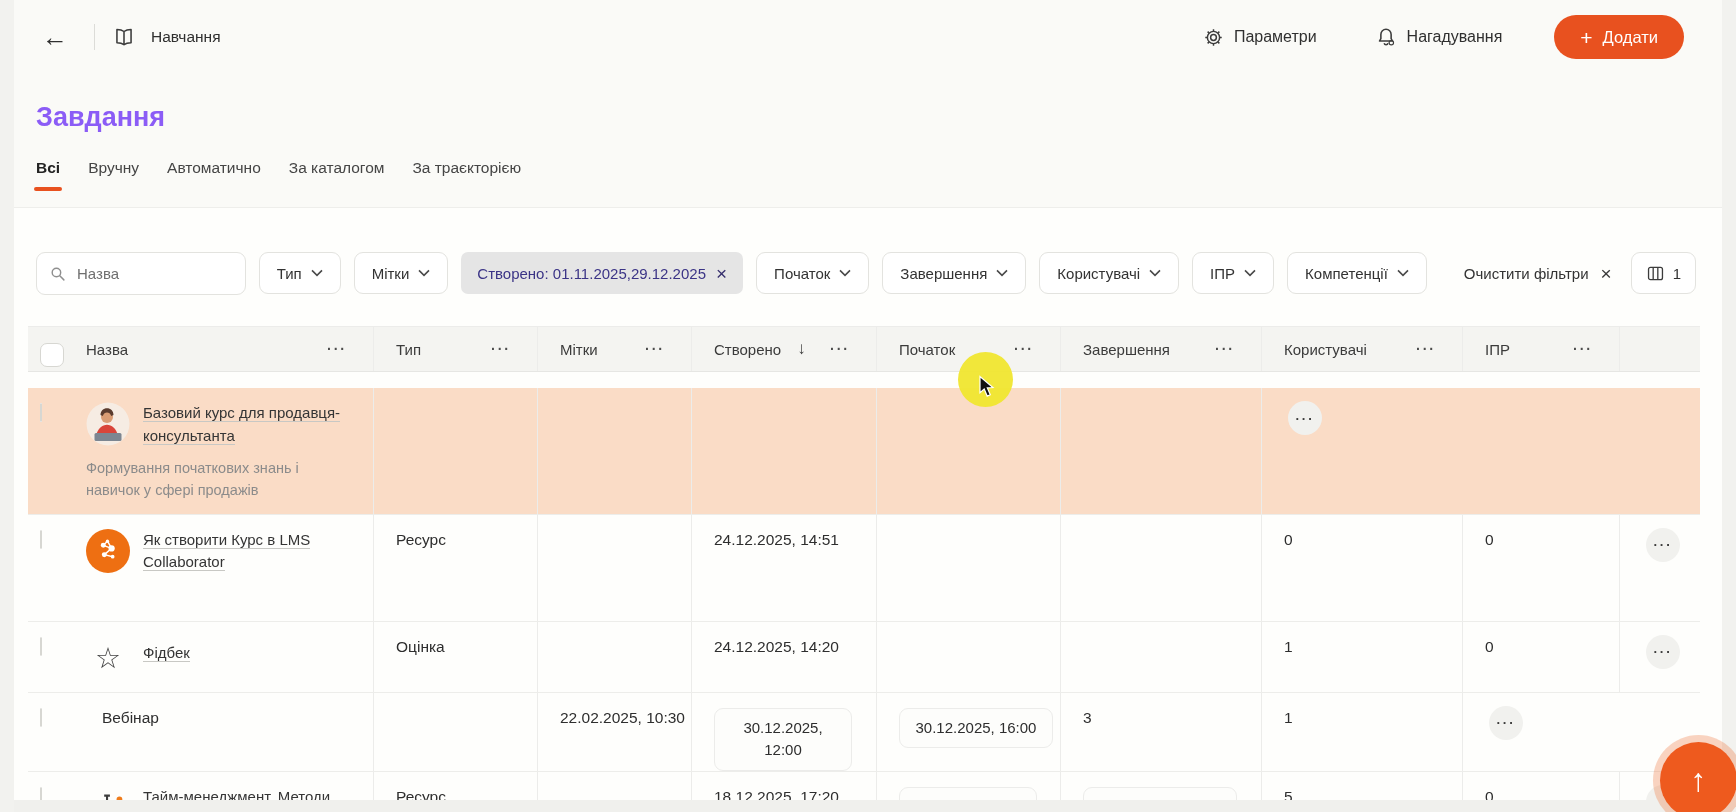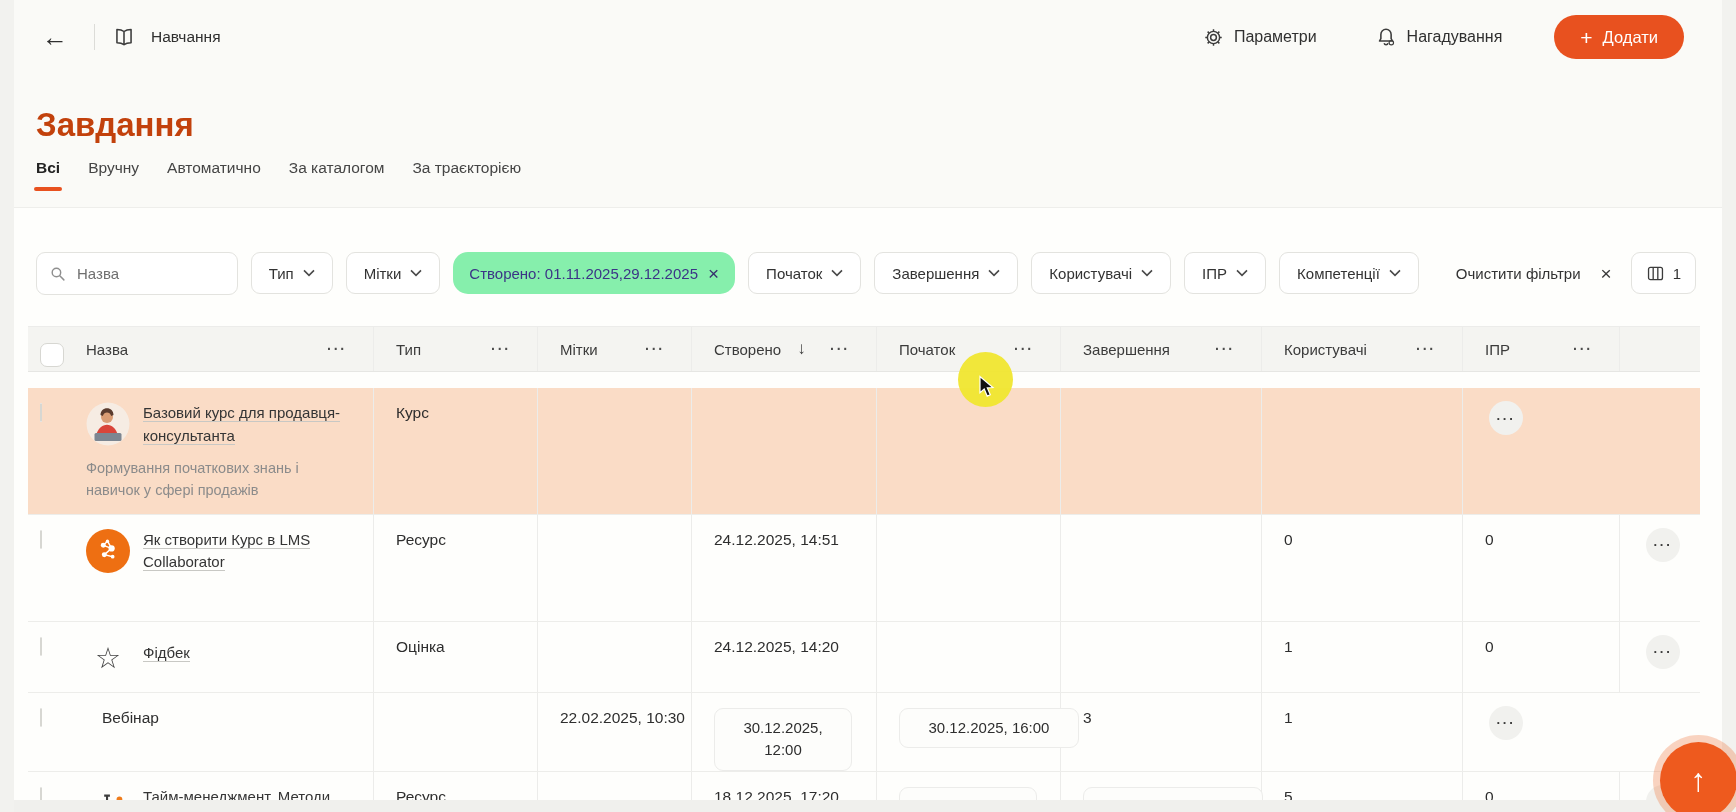--- a/index.html
+++ b/index.html
@@ -14,39 +14,39 @@
   .back-btn { font-size:26px; color:#2f2f2f; background:none; border:none; cursor:pointer; line-height:1; padding:4px 8px; }
   .tb-divider { width:1px; height:26px; background:#dcdcd8; margin:0 18px; }
   .tb-section { display:flex; align-items:center; gap:16px; font-size:15.5px; color:#2f2f2f; }
   .tb-right { margin-left:auto; display:flex; gap:46px; }
   .tb-action { display:flex; align-items:center; gap:10px; font-size:16px; color:#2f2f2f; background:none; border:none; cursor:pointer; font-family:inherit; }
   .add-btn { display:flex; align-items:center; gap:10px; height:44px; padding:0 26px; border:none; border-radius:23px;
              background:#e8511f; color:#fff; font-size:16.5px; font-family:inherit; cursor:pointer; }
   .add-plus { font-size:21px; line-height:1; font-weight:400; }
 
   
-  .page-title { position:absolute; left:36px; top:84px; font-size:33px; font-weight:700; color:#c2410c; }
+  .page-title { position:absolute; left:36px; top:84px; font-size:27px; font-weight:700; color:#8b5cf6; }
   .tabs { position:absolute; left:36px; top:157px; display:flex; gap:28px; }
   .tab { position:relative; font-size:15.5px; color:#454545; background:none; border:none; font-family:inherit; cursor:pointer; padding:2px 0 14px; }
   .tab.active { color:#222; font-weight:700; }
   .tab.active::after { content:""; position:absolute; left:-2px; right:-2px; bottom:0; height:4px; border-radius:2px; background:#e8511f; }
   .tabs-rule { position:absolute; left:14px; right:14px; top:207px; height:1px; background:#eeeeeb; }
   .panel { position:absolute; left:14px; right:14px; top:208px; bottom:0; background:#fefefc; }
 
   
   .filters { position:absolute; left:36px; right:40px; top:251px; height:44px; display:flex; align-items:center; gap:13px; z-index:2; }
   .search-box { display:flex; align-items:center; gap:9px; width:230px; height:43px; padding:0 12px; border:1px solid #e3e3df; border-radius:9px; background:#fff; }
   .search-box input { border:none; outline:none; width:100%; font-size:15px; font-family:inherit; color:#333; background:transparent; }
   .search-box input::placeholder { color:#6f6f6f; opacity:1; }
   .fbtn { display:flex; align-items:center; gap:9px; height:42px; padding:0 17px; border:1px solid #e3e3df; border-radius:9px; background:#fff;
           font-size:15px; color:#333; font-family:inherit; cursor:pointer; white-space:nowrap; }
-  .chip { display:flex; align-items:center; gap:10px; height:42px; padding:0 16px; border:none; border-radius:15px; background:#86efac;
+  .chip { display:flex; align-items:center; gap:10px; height:42px; padding:0 16px; border:none; border-radius:7px; background:#e5e5e5;
           color:#3b3486; font-size:15px; font-family:inherit; cursor:pointer; white-space:nowrap; }
   .chip .x { font-size:19px; color:#37306e; line-height:1; }
-  .clear-btn { display:flex; align-items:center; gap:20px; background:none; border:none; font-size:15px; color:#333; font-family:inherit; cursor:pointer; margin-left:18px; white-space:nowrap; }
+  .clear-btn { display:flex; align-items:center; gap:12px; background:none; border:none; font-size:15px; color:#333; font-family:inherit; cursor:pointer; margin-left:18px; white-space:nowrap; }
   .clear-btn .x { font-size:19px; line-height:1; color:#3a3a3a; }
   .cols-btn { margin-left:auto; display:flex; align-items:center; gap:8px; height:42px; padding:0 14px; border:1px solid #e3e3df; border-radius:9px;
               background:#fff; font-size:15px; color:#333; font-family:inherit; cursor:pointer; }
 
   
   .table { position:absolute; left:28px; top:326px; width:1672px; z-index:1; }
   .grid { display:grid; grid-template-columns:52px 294px 164px 154px 185px 184px 201px 201px 157px 80px; }
   .thead { background:#f4f4f1; border-top:1px solid #ececе9; border-top:1px solid #ececea; border-bottom:1px solid #e6e6e3; height:46px; }
   .th { display:flex; align-items:center; padding-left:22px; font-size:15px; color:#3b3b3b; }
   .th.first { padding-left:6px; }
@@ -62,21 +62,21 @@
   .c-name { padding:14px 10px 12px 6px; display:flex; flex-wrap:wrap; align-content:flex-start; }
   .icn { width:44px; height:44px; border-radius:50%; margin-right:13px; flex:0 0 auto; display:flex; align-items:center; justify-content:center; overflow:hidden; }
   .icn-collab { background:#ee6f12; }
   .icn-star { font-size:29px; color:#454545; }
   .row-title { width:216px; font-size:15px; color:#353535; line-height:1.5; cursor:pointer; }
   .row-title span { border-bottom:1px solid #c8c8c4; }
   .row-desc { width:246px; margin-top:11px; font-size:14.5px; color:#8b8b8b; line-height:1.5; }
   .datebox { margin-top:5px; border:1px solid #ececе8; border:1px solid #ececea; background:#fdfdfb; border-radius:9px; padding:8px 10px;
              text-align:center; font-size:15px; color:#2e2e2e; line-height:1.5; cursor:pointer; }
   .datebox.start { width:138px; }
-  .datebox.end { width:180px; white-space:nowrap; }
+  .datebox.end { width:154px; white-space:nowrap; }
   .hide-if-empty:empty { display:none; }
   .row-menu { width:34px; height:34px; margin:13px 0 0 26px; border-radius:50%; background:#f1f1ee; border:none; cursor:pointer;
               color:#3a3a3a; font-size:13px; letter-spacing:2px; font-weight:700; display:flex; align-items:center; justify-content:center; }
   .bottom-strip { position:absolute; left:14px; right:14px; top:800px; height:12px; background:#f0f0ed; z-index:3; }
 
   
   .r1 { min-height:110px;margin-top:16px; } .r2 { min-height:107px; } .r3 { min-height:61px; } .r4 { min-height:78px; } .r5 { min-height:72px; }
 
   
   .cursor-halo { position:absolute; left:958px; top:352px; width:55px; height:55px; border-radius:50%; background:#f0e62f; opacity:.95; z-index:4; }
@@ -263,21 +263,20 @@
             <circle cx="22" cy="22" r="21.5" fill="#f6ece3"></circle>
             <circle cx="21" cy="15" r="6" fill="#d99c74"></circle>
             <path d="M14.5 13c0-4.2 3-6.8 6.5-6.8s6.5 2.6 6.5 6.8l-2.2 1c-1-2.6-2.3-3.6-4.3-3.6s-3.3 1-4.3 3.6z" fill="#5a3b2e"></path>
             <path d="M10 34c1.5-7.7 6.6-11.2 11-11.2s9.5 3.5 11 11.2z" fill="#d9453a"></path>
             <rect x="8.5" y="31" width="27" height="8" rx="1.5" fill="#7c8691"></rect>
           </svg>
         </div>
         <div class="row-title"><span>Базовий курс для продавця-консультанта</span></div>
         <div class="row-desc">Формування початкових знань і навичок у сфері продажів</div>
       </div>
-      <div class="td bordered">Курс</div>
       <div class="td bordered"></div>
       <div class="td bordered"></div>
       <div class="td bordered"></div>
       <div class="td bordered"></div>
       <div class="td bordered"></div>
       <div>
           <button class="row-menu">···</button>
         </div>
     </div>
 

